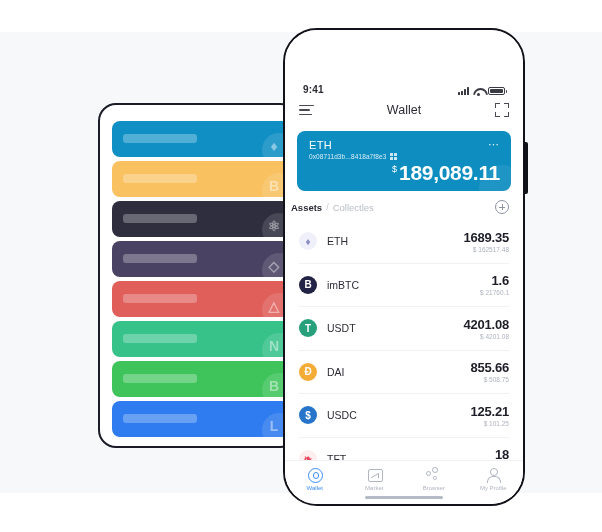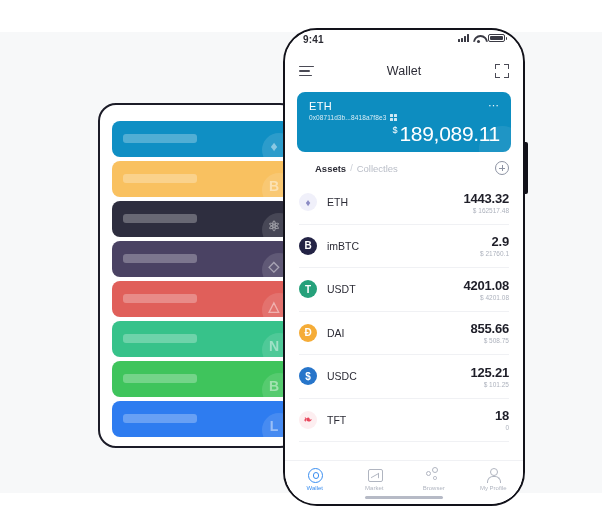--- a/index.html
+++ b/index.html
@@ -71,22 +71,23 @@
   .screen {
     position: absolute; left: 0; top: 0; right: 0; bottom: 0;
     background: #ffffff;
     border-radius: 32px;
     overflow: hidden;
   }
 
   
   .statusbar {
     height: 26px; position: relative;
-    display: flex; align-items: flex-start;
+    display: flex; align-items: flex-end;
     padding: 4px 18px 0 18px;
+    margin-top: 39px;
   }
   .st-time { font-size: 10px; font-weight: bold; color: #2b2b33; letter-spacing: .2px; }
   .st-right { margin-left: auto; display: flex; align-items: center; gap: 4px; }
   .sig { display: flex; align-items: flex-end; gap: 1px; height: 8px; }
   .sig i { display: block; width: 2px; background: #3a3a44; border-radius: .5px; }
   .sig i:nth-child(1){height:3px;} .sig i:nth-child(2){height:4.5px;}
   .sig i:nth-child(3){height:6px;} .sig i:nth-child(4){height:8px;}
   .wifi { width: 11px; height: 8px; position: relative; }
   .wifi::before {
     content:''; position:absolute; left:0; top:1px; width:11px; height:11px;
@@ -157,26 +158,26 @@
   .bc-dots {
     position: absolute; right: 11px; top: 9px;
     font-size: 11px; color: rgba(255,255,255,0.9); letter-spacing: 1px;
     line-height: 8px; cursor: pointer;
   }
   .bc-amount {
     position: absolute; right: 11px; bottom: 6px;
     display: flex; align-items: baseline;
   }
   .bc-cur { font-size: 9px; margin-right: 2px; align-self: flex-start; margin-top: 3px; }
-  .bc-val { font-size: 21px; font-weight: normal; letter-spacing: -.3px; }
+  .bc-val { font-size: 21px; font-weight: bold; letter-spacing: -.3px; }
 
   
   .assets-head {
     display: flex; align-items: center;
-    padding: 9px 14px 6px 30px;
+    padding: 9px 14px 6px 6px;
   }
   .tab-active { font-size: 9.5px; font-weight: bold; color: #2c2c36; }
   .tab-sep { font-size: 9px; color: #c9ccd4; margin: 0 4px; }
   .tab-inactive { font-size: 9.5px; color: #b9bdc7; }
   .plus-btn {
     margin-left: auto; width: 14px; height: 14px; border-radius: 50%;
     border: 1.2px solid #8d93a3; position: relative; cursor: pointer;
   }
   .plus-btn::before, .plus-btn::after {
     content:''; position:absolute; background:#8d93a3;
@@ -360,29 +361,29 @@
         <span class="tab-sep">/</span>
         <span class="tab-inactive">Collectles</span>
         <div class="plus-btn"></div>
       </div>
 
       <div class="asset-list" id="asset-list">
           <div class="asset-row">
             <div class="asset-icon" style="background: rgb(240, 240, 250); color: rgb(140, 140, 196);">♦</div>
             <div class="asset-sym">ETH</div>
             <div class="asset-right">
-              <div class="asset-amt">1443.32</div>
+              <div class="asset-amt">1689.35</div>
               <div class="asset-fiat">$ 162517.48</div>
             </div>
           </div>
           <div class="asset-row">
             <div class="asset-icon" style="background: rgb(35, 35, 69); color: rgb(255, 255, 255);">B</div>
             <div class="asset-sym">imBTC</div>
             <div class="asset-right">
-              <div class="asset-amt">2.9</div>
+              <div class="asset-amt">1.6</div>
               <div class="asset-fiat">$ 21760.1</div>
             </div>
           </div>
           <div class="asset-row">
             <div class="asset-icon" style="background: rgb(38, 161, 123); color: rgb(255, 255, 255);">T</div>
             <div class="asset-sym">USDT</div>
             <div class="asset-right">
               <div class="asset-amt">4201.08</div>
               <div class="asset-fiat">$ 4201.08</div>
             </div>

